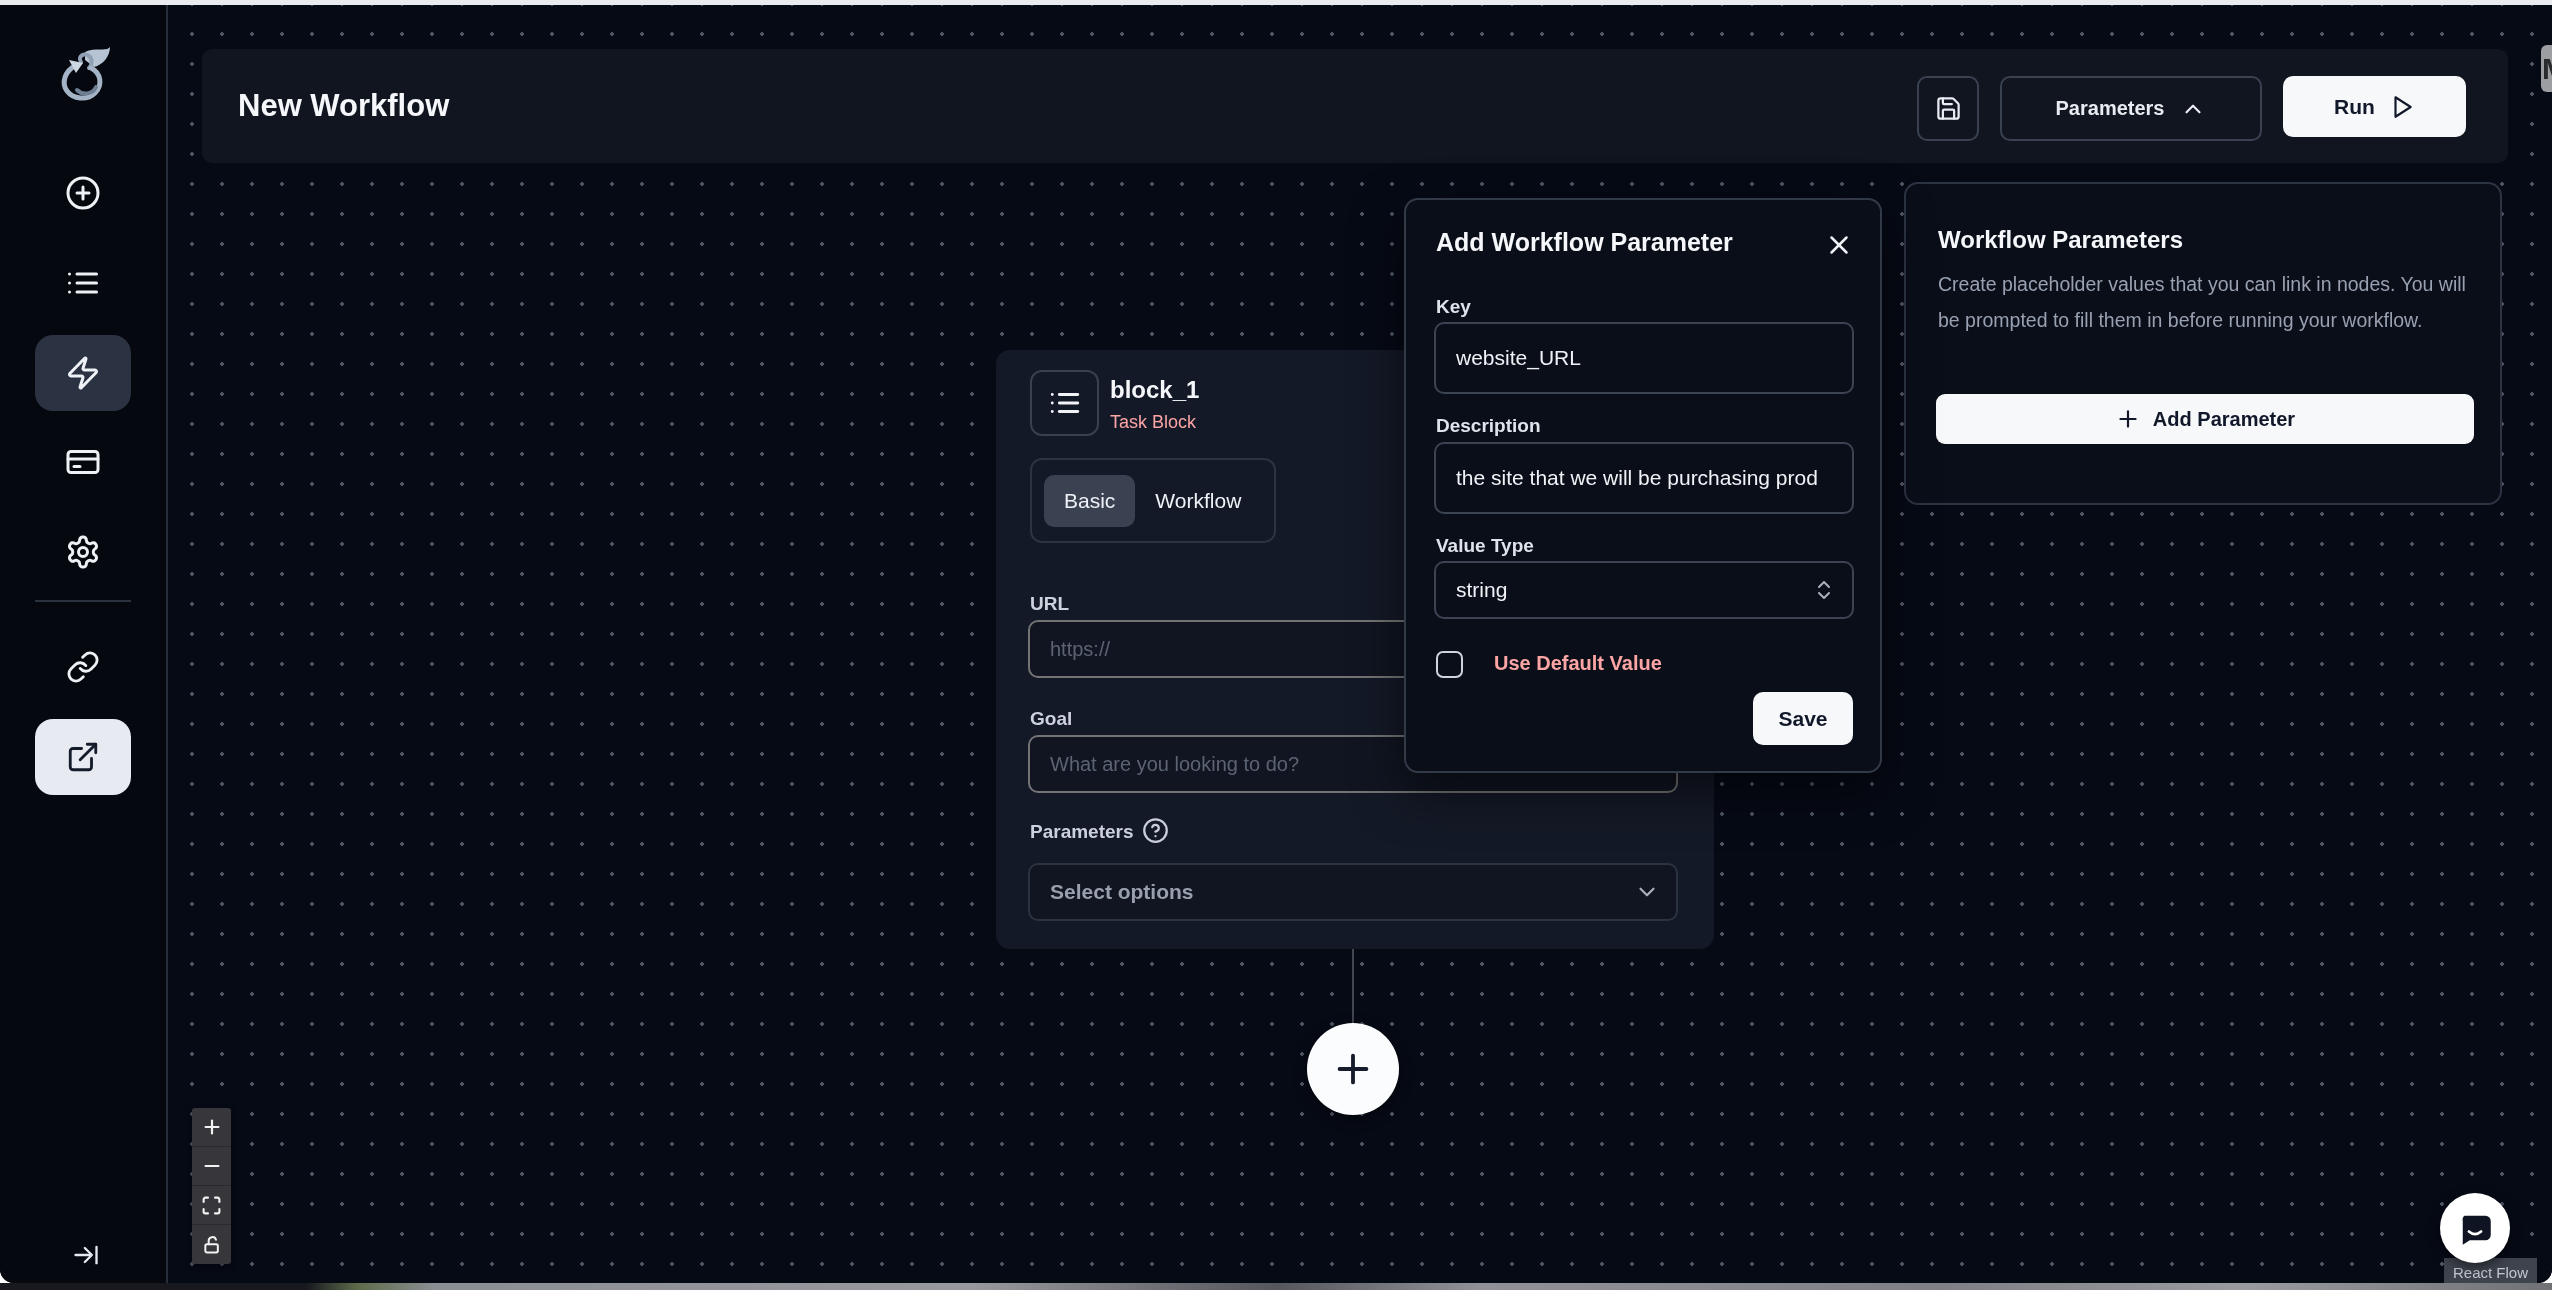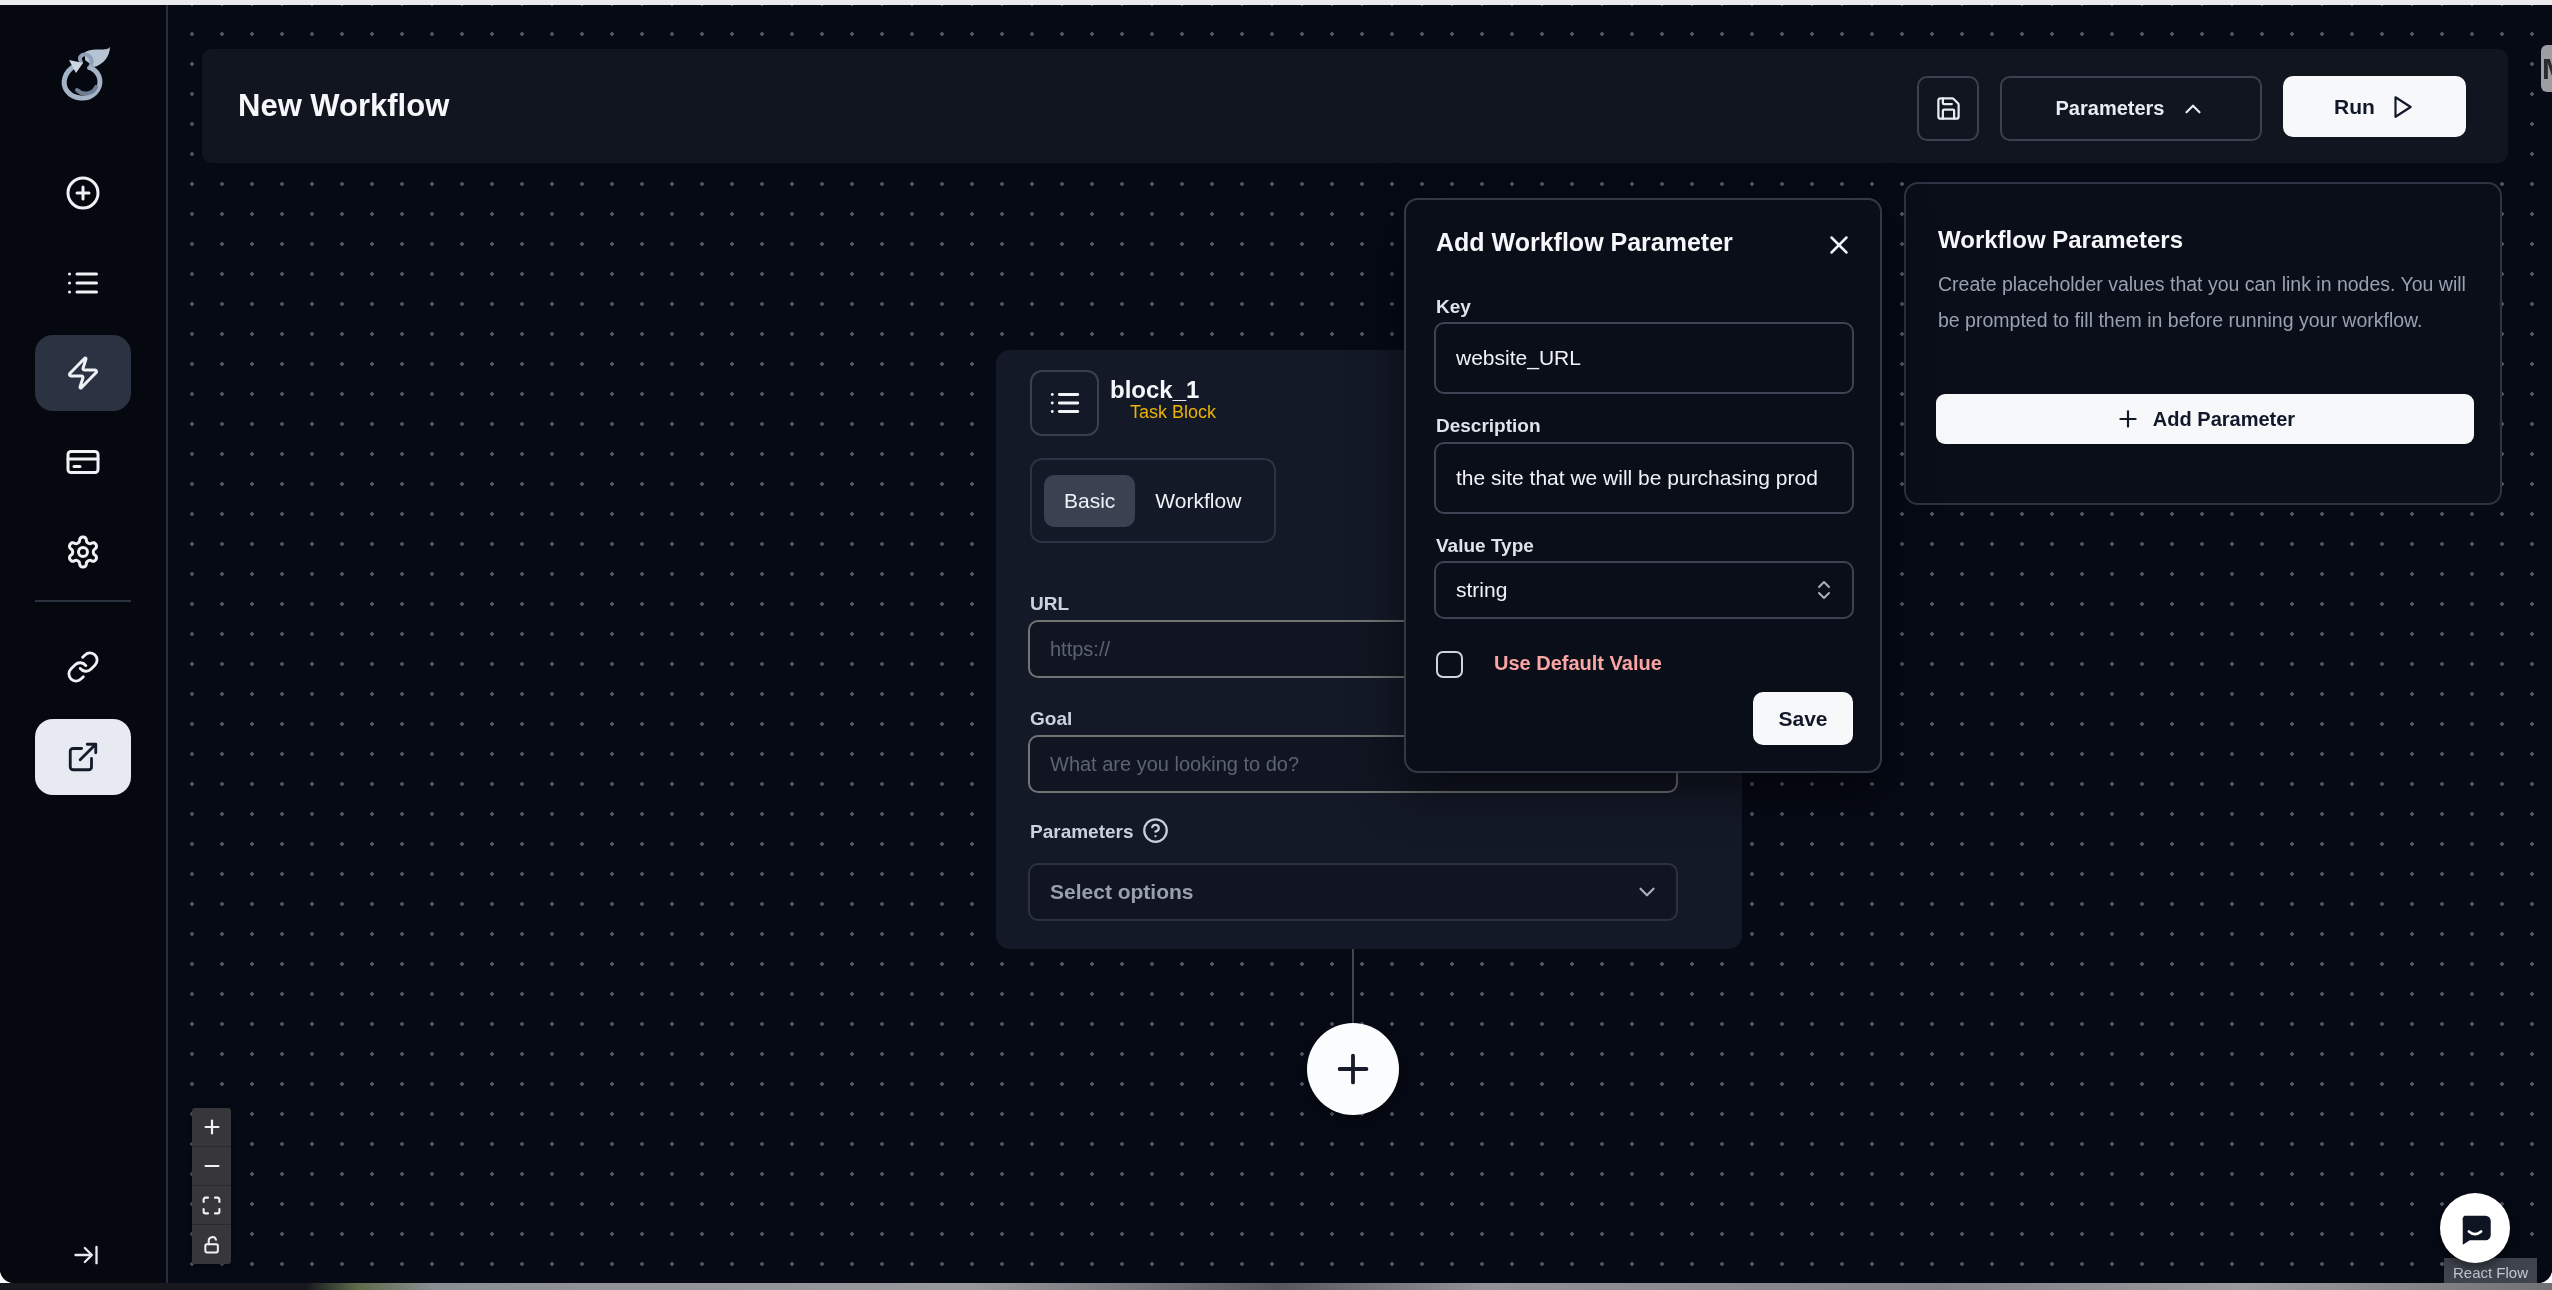--- a/index.html
+++ b/index.html
@@ -41,21 +41,21 @@
      display:flex;align-items:center;justify-content:center;gap:16px;color:#e8ebf1;
      font-size:20px;font-weight:600;cursor:pointer;}
   .run-btn{left:2283px;top:76px;width:183px;height:61px;background:#f7f8fa;border-radius:10px;
      display:flex;align-items:center;justify-content:center;gap:14px;color:#10182a;
      font-size:21px;font-weight:700;cursor:pointer;}
   
   .block-card{left:996px;top:350px;width:718px;height:599px;background:#141927;border-radius:14px;}
   .block-icon-box{left:34px;top:20px;width:65px;height:62px;border:2px solid #39404e;
      border-radius:12px;display:flex;align-items:center;justify-content:center;color:#f2f4f8;}
   .block-title{left:114px;top:26px;font-size:24px;font-weight:600;color:#f5f7fa;}
-  .block-subtitle{left:114px;top:52px;font-size:18px;color:#eab308;margin-left:20px;}
+  .block-subtitle{left:114px;top:62px;font-size:18px;color:#fca5a5;}
   .tabs{left:34px;top:108px;width:246px;height:85px;border:2px solid #2c3342;border-radius:12px;
      display:flex;align-items:center;padding:0 12px;gap:0;box-sizing:border-box;}
   .tab{font-size:21px;color:#eef1f6;cursor:pointer;padding:14px 20px;border-radius:10px;}
   .tab.active{background:#3a4151;font-weight:500;}
   .field-label{font-size:19px;font-weight:600;color:#ccd2dd;}
   .t-input{position:absolute;left:32px;width:650px;height:58px;background:#101521;
      border:2px solid #737373;border-radius:10px;box-sizing:border-box;color:#e8ebf1;
      font-size:20px;padding:0 20px;font-family:inherit;outline:none;}
   .t-input::placeholder{color:#5c6474;}
   .pseudo-select{position:absolute;display:flex;align-items:center;justify-content:space-between;
@@ -149,21 +149,21 @@
       <div class="abs run-btn" style="left:2081px;top:27px;">
         <span>Run</span>
         <span>
           <svg width="26" height="26" viewBox="0 0 24 24" fill="none" stroke="currentColor" stroke-width="2" stroke-linejoin="round">
               <polygon points="6 3 20 12 6 21 6 3"></polygon>
             </svg>
         </span>
       </div>
     </div>
 
-    <div class="abs block-card" style="left:828px;top:345px;padding-left:28px;">
+    <div class="abs block-card" style="left:828px;top:345px;">
       <div class="abs block-icon-box">
         <span>
           <svg width="34" height="34" viewBox="0 0 24 24" fill="none" stroke="currentColor" stroke-width="2" stroke-linecap="round">
               <path d="M3 6h.01"></path>
               <path d="M3 12h.01"></path>
               <path d="M3 18h.01"></path>
               <path d="M8 6h13"></path>
               <path d="M8 12h13"></path>
               <path d="M8 18h13"></path>
             </svg>

